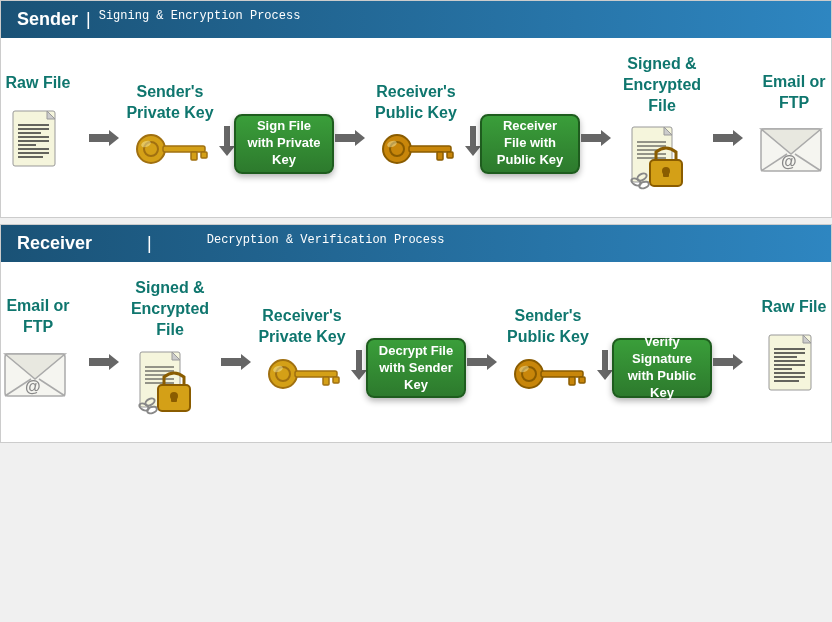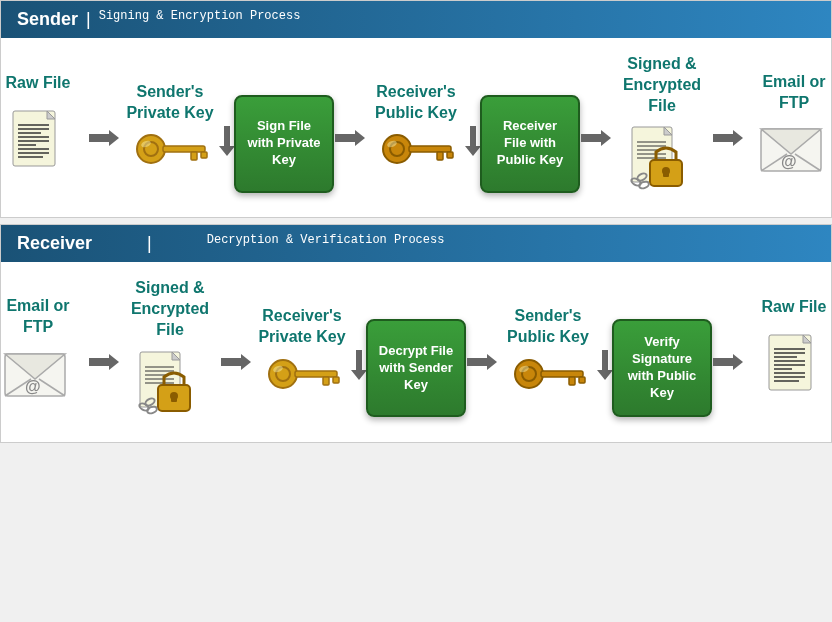--- a/index.html
+++ b/index.html
@@ -63,21 +63,21 @@
     
     .action-btn {
       background: linear-gradient(to bottom, #3a9e3a, #2d7a2d);
       border-radius: 8px;
       color: white;
       font-size: 13px;
       font-weight: 700;
       text-align: center;
       padding: 18px 10px;
       width: 100px;
-      height: 98px;
+      height: 60px;
       display: flex;
       align-items: center;
       justify-content: center;
       line-height: 1.3;
       border: 2px solid #1e5c1e;
       box-shadow: 0 3px 6px rgba(0,0,0,0.3);
     }
 
     
     .arrow-container {

